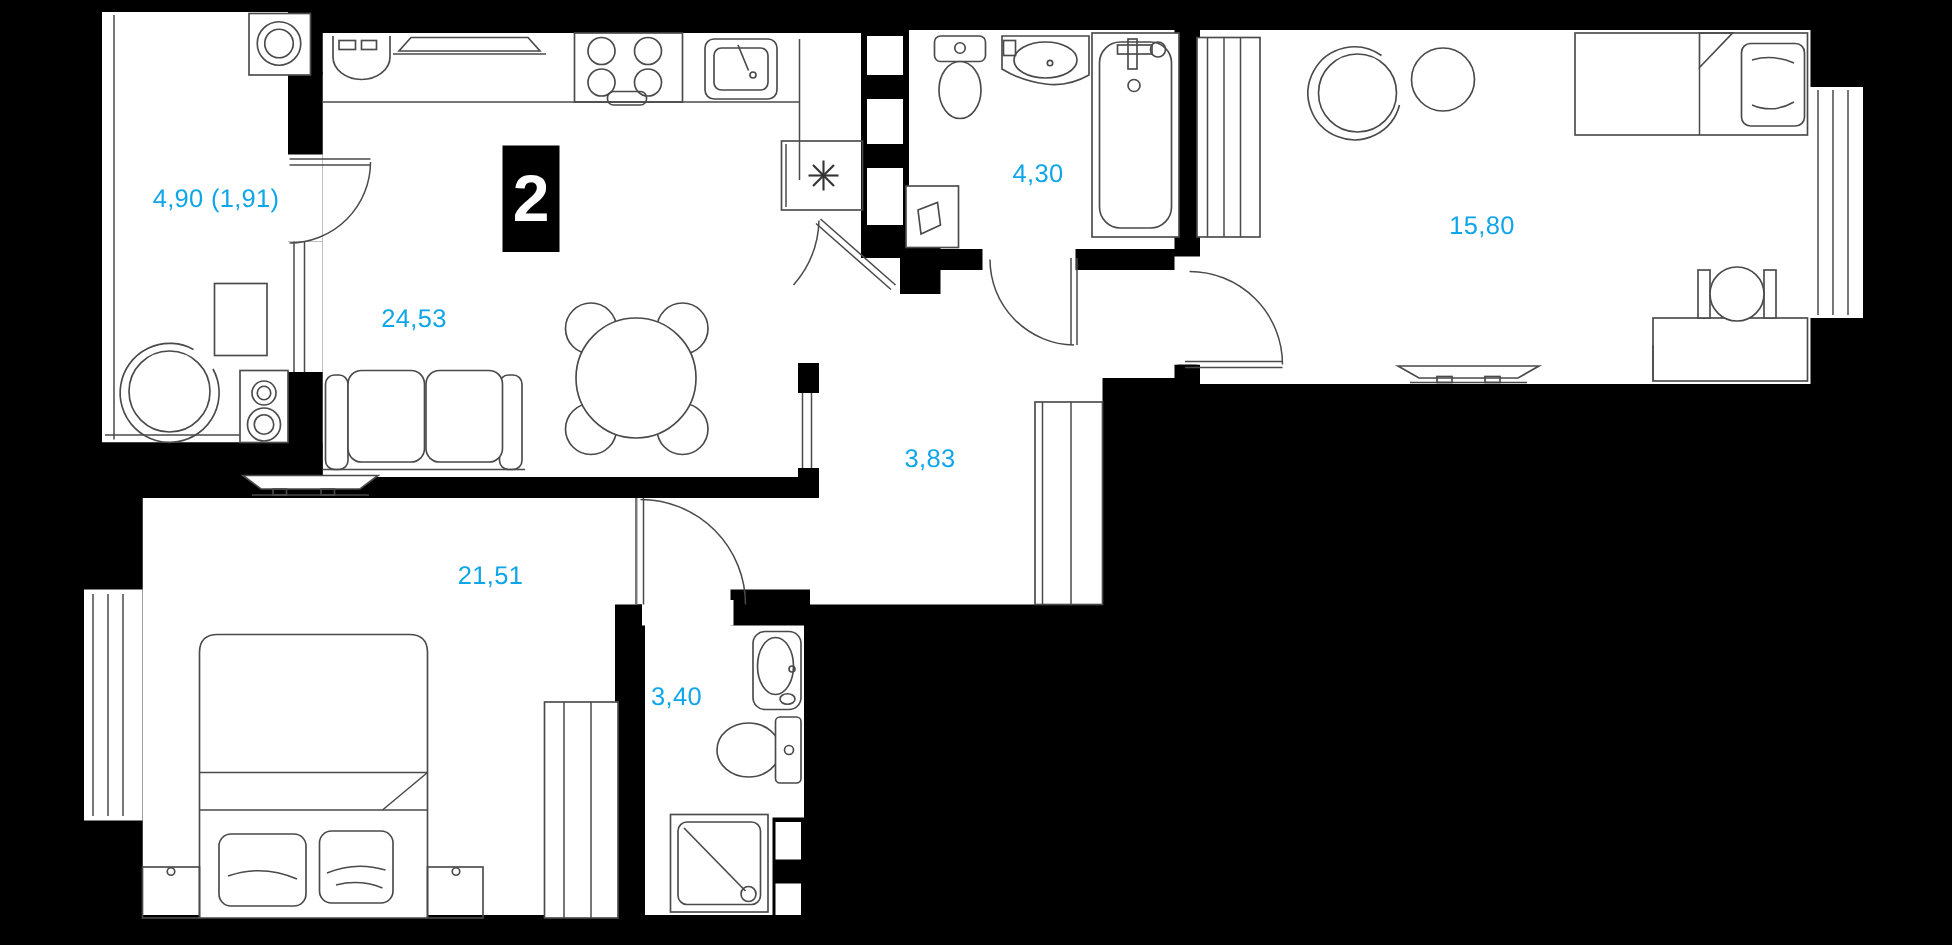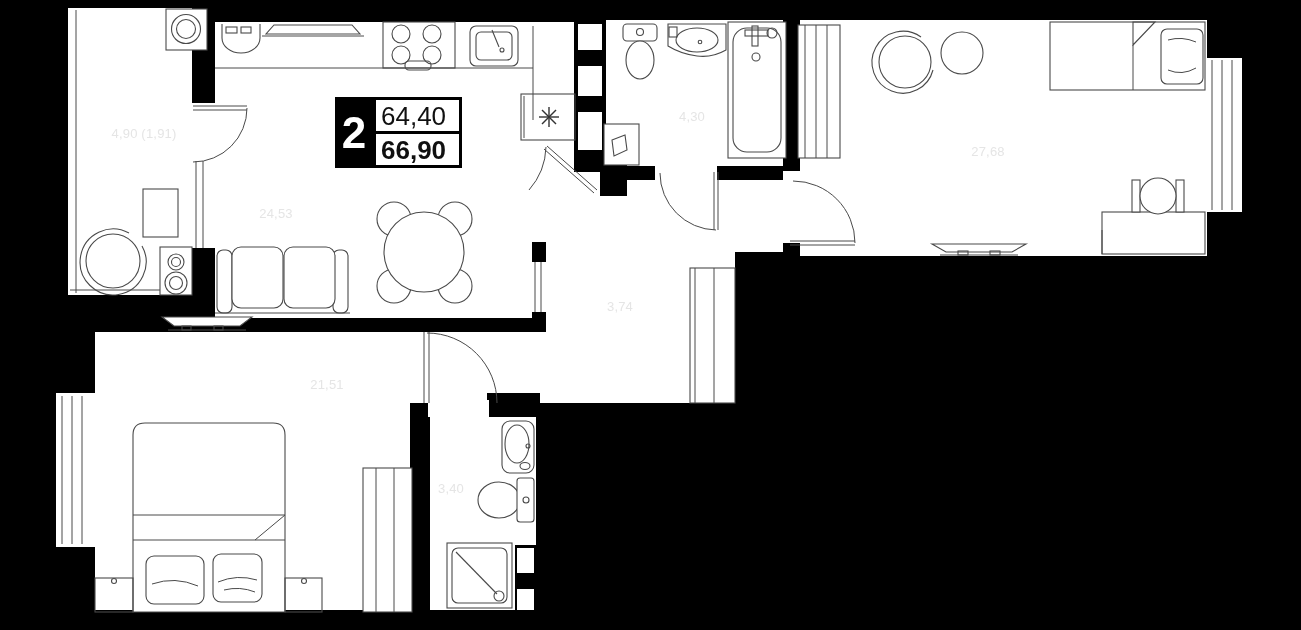--- a/index.html
+++ b/index.html
@@ -1,20 +1,20 @@
 <!DOCTYPE html>
 <html><head>
 <meta charset="utf-8">
 <style>
   html,body{margin:0;padding:0;background:#000;}
   .stage{position:relative;width:1301px;height:630px;background:#000;overflow:hidden;
          font-family:"Liberation Sans", sans-serif;}
   .plan-svg{position:absolute;left:0;top:0;}
-  .room-label{position:absolute;transform:translate(-50%,-50%);font-size:13px;
-              color:#e5e5e5;letter-spacing:.2px;white-space:nowrap;}
+  .room-label{position:absolute;transform:translate(-50%,-50%);font-size:17px;
+              color:#0ea5e9;letter-spacing:.2px;white-space:nowrap;}
   .badge{position:absolute;left:335px;top:97px;display:flex;background:#000;}
   .badge-num{width:38px;height:71px;background:#000;color:#fff;font-size:44px;font-weight:600;
              display:flex;align-items:center;justify-content:center;}
   .badge-values{width:89px;height:71px;box-sizing:border-box;display:flex;flex-direction:column;
                 border:3px solid #000;background:#000;}
   .bv{background:#fff;color:#101010;flex:1;display:flex;align-items:center;
       padding-left:5px;font-size:26px;line-height:1;}
   .bv-top{border-bottom:3px solid #000;font-weight:400;}
   .bv-bottom{font-weight:700;}
   
@@ -318,26 +318,22 @@
       <line class="thin" x1="424" y1="332" x2="424" y2="403"></line>
       <line class="thin" x1="429" y1="332" x2="429" y2="403"></line>
       <path class="thin" d="M427,333 A70,70 0 0 1 497,403"></path>
     </g>
   </g>
 </svg>
 
   <div class="room-label" style="left:144px;top:133px">4,90 (1,91)</div>
   <div class="room-label" style="left:276px;top:213px">24,53</div>
   <div class="room-label" style="left:692px;top:116px">4,30</div>
-  <div class="room-label" style="left:988px;top:151px">27,68</div>
-  <div class="room-label" style="left:620px;top:306px">3,74</div>
+  <div class="room-label" style="left:988px;top:151px">15,80</div>
+  <div class="room-label" style="left:620px;top:306px">3,83</div>
   <div class="room-label" style="left:327px;top:384px">21,51</div>
-  <div class="room-label" style="left:451px;top:488px">3,40</div>
+  <div class="room-label" style="left:451px;top:465px">3,40</div>
 
   <div class="badge">
     <div class="badge-num">2</div>
-    <div class="badge-values">
-      <div class="bv bv-top">64,40</div>
-      <div class="bv bv-bottom">66,90</div>
-    </div>
   </div>
 
 </div>
 
 </body></html>

